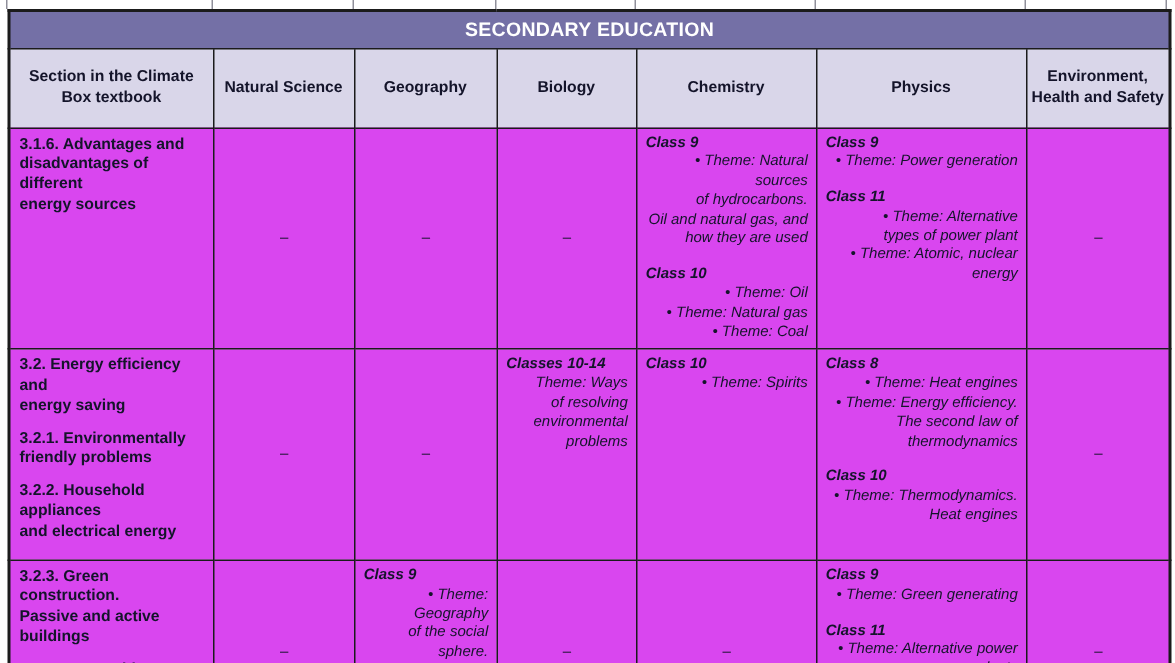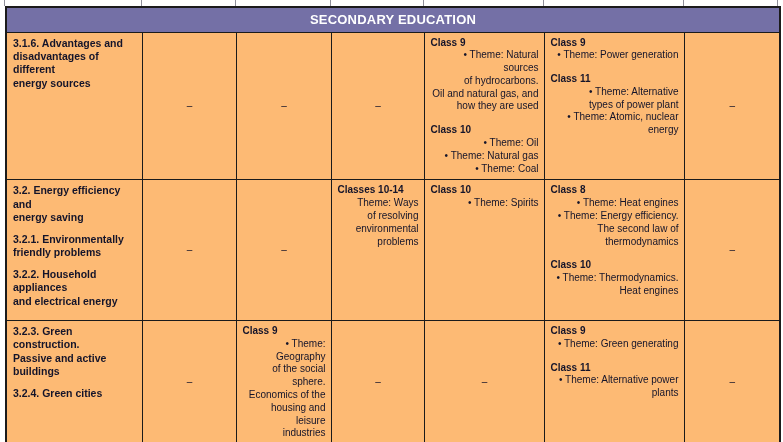--- a/index.html
+++ b/index.html
@@ -36,30 +36,30 @@
     background: #d9d6e9;
     text-align: center;
     vertical-align: middle;
     font-weight: bold;
     font-size: 10.5px;
     line-height: 1.25;
     padding: 4px 3px;
     height: 53px;
   }
   .cell {
-    background: #fdba74;
+    background: #d946ef;
     vertical-align: top;
     font-size: 10px;
     line-height: 1.28;
     padding: 4px 5px 4px 6px;
   }
   .cell.section { font-weight: bold; font-size: 10.5px; }
   .cell.section p { margin: 0 0 8px 0; white-space: pre-line; }
   .cell.dash { text-align: center; vertical-align: middle; font-size: 10px; }
-  .block { margin: 0 0 11px 0; }
+  .block { margin: 0 0 11px 0; font-style: italic; }
   .block:last-child { margin-bottom: 0; }
   .bh { font-weight: bold; }
   .bb { white-space: pre-line; text-align: right; }
   tr.r1 { height: 134px; }
   tr.r2 { height: 128px; }
   tr.r3 { height: 80px; }
 </style>
 </head>
 <body>
 
@@ -85,20 +85,29 @@
         <col style="width:120px">
         <col style="width:140px">
       <col style="width:96px">
     </colgroup>
 
     <tbody>
         <tr>
       <td class="title-cell" colspan="7">SECONDARY EDUCATION</td>
     </tr>
 
+    <tr>
+      <td class="head-cell">Section in the Climate Box textbook</td>
+      <td class="head-cell">Natural Science</td>
+      <td class="head-cell">Geography</td>
+      <td class="head-cell">Biology</td>
+      <td class="head-cell">Chemistry</td>
+      <td class="head-cell">Physics</td>
+      <td class="head-cell">Environment, Health and Safety</td>
+    </tr>
 
     <tr class="r1">
       <td class="cell section">
         <p>3.1.6. Advantages and
 disadvantages of different
 energy sources</p>
       </td>
       <td class="cell dash">
         <span>–</span>
       </td>

